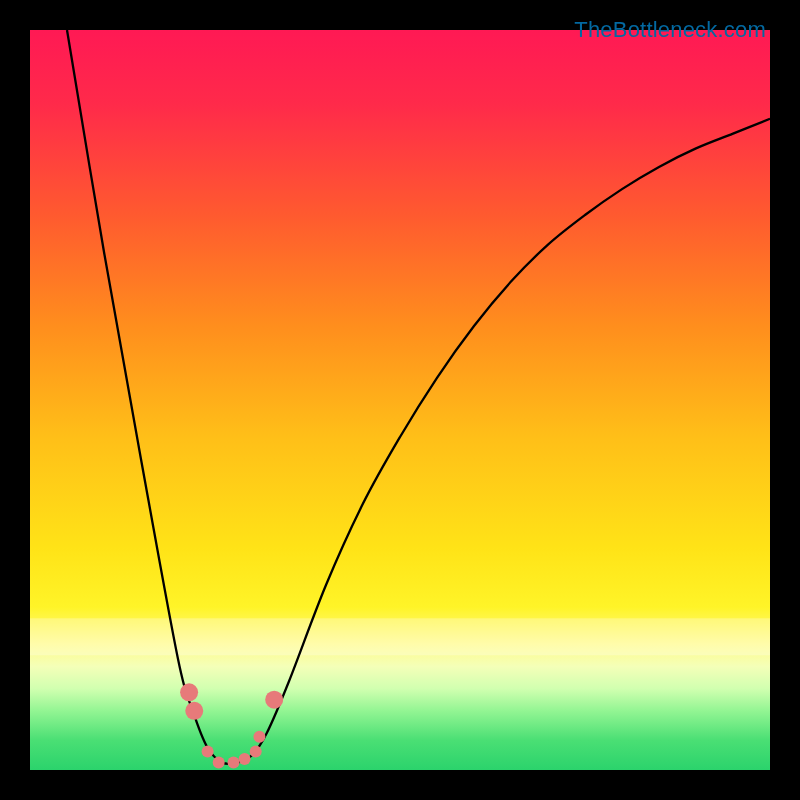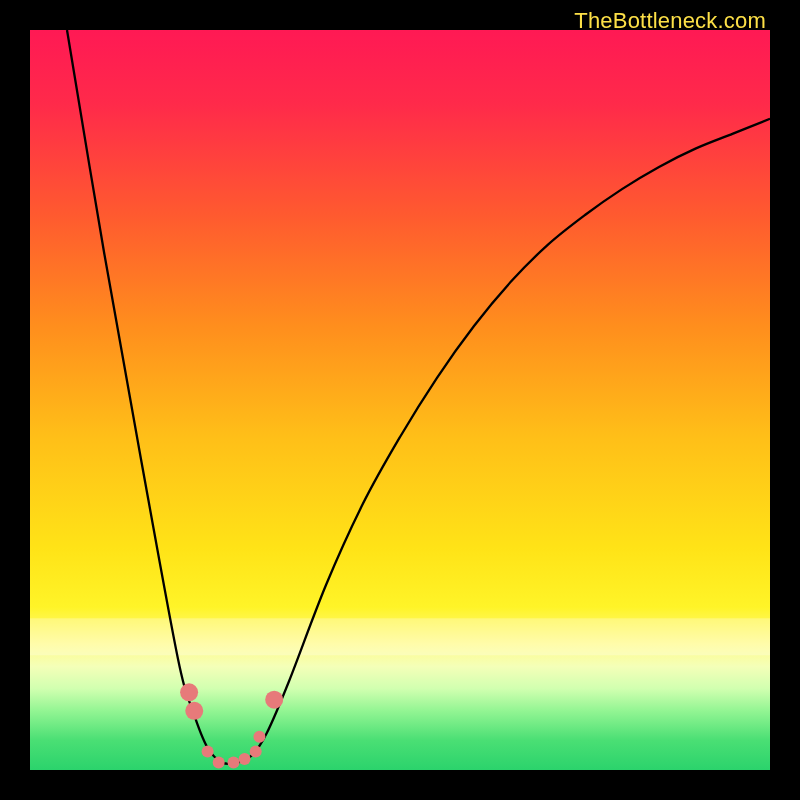--- a/index.html
+++ b/index.html
@@ -23,23 +23,23 @@
     top: 30px;
     width: 740px;
     height: 740px;
   }
   .gradient-bg {
     position: absolute;
     left: 0; top: 0; width: 100%; height: 100%;
   }
   .watermark {
     position: absolute;
-    top: 8px;
+    top: 17px;
     right: 34px;
-    color: #fde047;
+    color: #0369a1;
     font-size: 22px;
     letter-spacing: 0.2px;
     font-family: Arial, Helvetica, sans-serif;
   }
   svg.curve {
     position: absolute;
     left: 0; top: 0;
     width: 100%; height: 100%;
     overflow: visible;
   }

